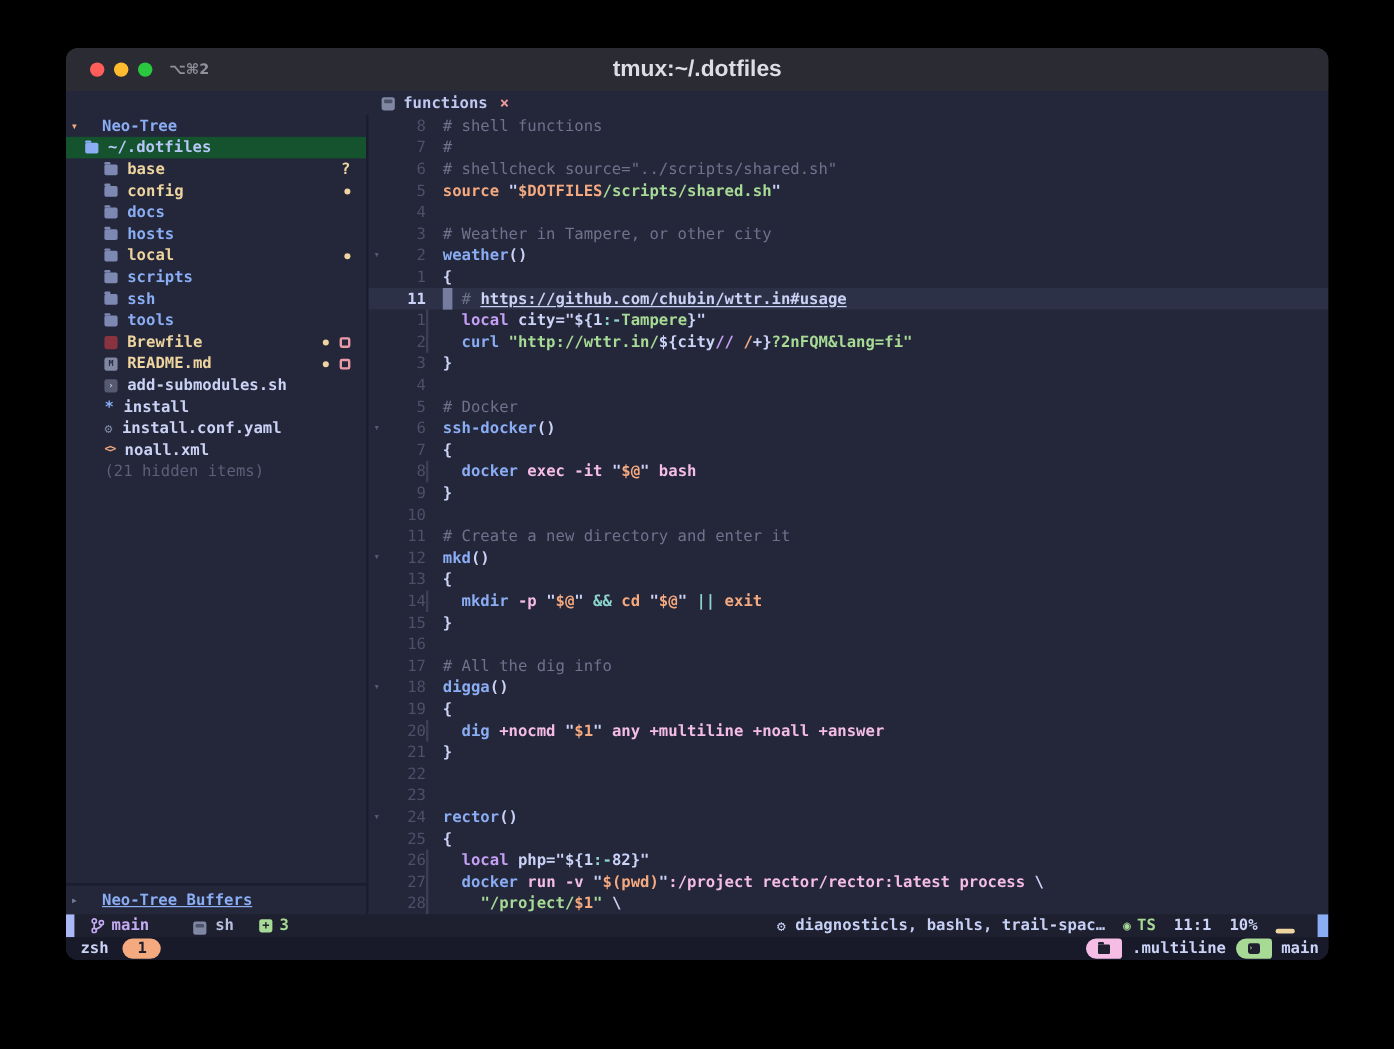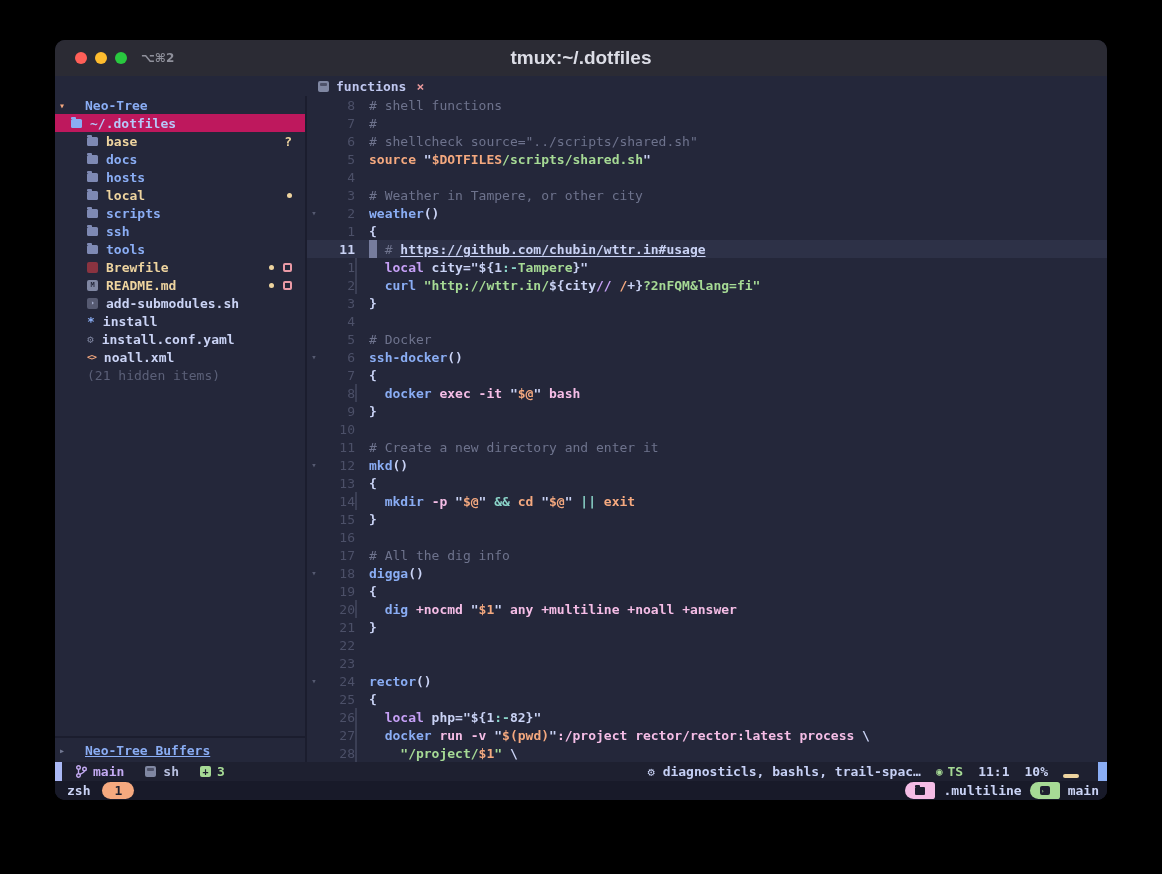--- a/index.html
+++ b/index.html
@@ -25,21 +25,21 @@
   .buf-ico{width:11px;height:11px;border-radius:2px;background:#8087a2;position:relative;flex:none;}
   .buf-ico::after{content:"";position:absolute;left:2px;top:2px;width:7px;height:3px;background:#24273a;opacity:.55;border-radius:1px;}
   .tab-label{color:#c0c8f0;font-weight:bold;}
   .tab-close{color:#ea999c;font-weight:bold;margin-left:3px;}
   
   .main{position:absolute;top:56px;left:0;right:0;bottom:38px;display:flex;}
   .sidebar{width:252px;flex:none;border-right:2px solid #1b1d2e;position:relative;}
   .editor{flex:1;position:relative;overflow:hidden;}
   
   .srow{height:18px;display:flex;align-items:center;white-space:pre;position:relative;}
-  .srow.sel{background:#be185d;}
+  .srow.sel{background:#14532d;}
   .s-chev{color:#f5a97f;font-size:10px;width:14px;text-align:center;flex:none;}
   .lab{font-weight:bold;}
   .lab.header{color:#8aadf4;}
   .lab.root{color:#b7c7f9;}
   .lab.dirty{color:#eed49f;}
   .lab.clean{color:#8aadf4;}
   .lab.normal{color:#cad3f5;}
   .lab.note{color:#5b6078;font-weight:normal;}
   .fi{flex:none;margin-right:8px;display:inline-flex;align-items:center;justify-content:center;}
   .folder{width:11px;height:9px;background:#7e89b3;border-radius:1.5px;position:relative;margin-top:1px;}
@@ -79,21 +79,21 @@
   .s-peach{color:#f5a97f;}
   .s-mauve{color:#c6a0f6;}
   .s-teal{color:#8bd5ca;}
   .s-url{color:#cad3f5;text-decoration:underline;text-underline-offset:2px;}
   
   .statusline{position:absolute;left:0;right:0;bottom:19px;height:19px;background:#1e2030;
     display:flex;align-items:center;font-weight:bold;}
   .mode-block{width:7px;height:19px;background:#aab8f5;flex:none;}
   .sl-left{display:flex;align-items:center;gap:9px;margin-left:14px;}
   .sl-branch{color:#c3aaf2;display:flex;align-items:center;gap:6px;}
-  .sl-ft{color:#b8c0e0;display:flex;align-items:center;gap:7px;margin-left:12px;}
+  .sl-ft{color:#b8c0e0;display:flex;align-items:flex-end;gap:7px;margin-left:28px;}
   .sl-added{color:#a6da95;display:flex;align-items:center;gap:6px;margin-left:12px;}
   .plusbox{width:11px;height:11px;background:#a6da95;color:#1e2030;border-radius:2px;
     display:inline-flex;align-items:center;justify-content:center;font-size:10px;font-weight:bold;}
   .sl-right{margin-left:auto;display:flex;align-items:center;gap:15px;}
   .sl-lsp{display:flex;align-items:center;gap:8px;color:#c6d0f5;}
   .gear-g{color:#cad3f5;font-size:12px;}
   .sl-ts{color:#a6da95;display:flex;align-items:center;gap:5px;}
   .ts-dot{font-size:11px;}
   .sl-pos,.sl-pct{color:#cad3f5;}
   .ybar{width:16px;height:4px;background:#eed49f;border-radius:2px;margin-top:8px;}
@@ -138,20 +138,21 @@
     </div>
   </div>
 
   <div class="main">
 
     <div class="sidebar">
       <div>
           <div class="srow"><span class="s-chev">▾</span><span class="lab header" style="margin-left: 16px;">Neo-Tree</span></div>
           <div class="srow sel"><span style="width: 16px; flex: 0 0 auto;"></span><span class="fi"><span class="folder open"></span></span><span class="lab root">~/.dotfiles</span></div>
           <div class="srow"><span style="width: 32px; flex: 0 0 auto;"></span><span class="fi"><span class="folder"></span></span><span class="lab dirty">base</span><span class="badges"><span class="b-q">?</span></span></div>
+          <div class="srow"><span style="width: 32px; flex: 0 0 auto;"></span><span class="fi"><span class="folder"></span></span><span class="lab dirty">config</span><span class="badges"><span class="b-dot"></span></span></div>
           <div class="srow"><span style="width: 32px; flex: 0 0 auto;"></span><span class="fi"><span class="folder"></span></span><span class="lab clean">docs</span></div>
           <div class="srow"><span style="width: 32px; flex: 0 0 auto;"></span><span class="fi"><span class="folder"></span></span><span class="lab clean">hosts</span></div>
           <div class="srow"><span style="width: 32px; flex: 0 0 auto;"></span><span class="fi"><span class="folder"></span></span><span class="lab dirty">local</span><span class="badges"><span class="b-dot"></span></span></div>
           <div class="srow"><span style="width: 32px; flex: 0 0 auto;"></span><span class="fi"><span class="folder"></span></span><span class="lab clean">scripts</span></div>
           <div class="srow"><span style="width: 32px; flex: 0 0 auto;"></span><span class="fi"><span class="folder"></span></span><span class="lab clean">ssh</span></div>
           <div class="srow"><span style="width: 32px; flex: 0 0 auto;"></span><span class="fi"><span class="folder"></span></span><span class="lab clean">tools</span></div>
           <div class="srow"><span style="width: 32px; flex: 0 0 auto;"></span><span class="fi sq brew"></span><span class="lab dirty">Brewfile</span><span class="badges"><span class="b-dot"></span><span class="b-sq"></span></span></div>
           <div class="srow"><span style="width: 32px; flex: 0 0 auto;"></span><span class="fi sq md">M</span><span class="lab dirty">README.md</span><span class="badges"><span class="b-dot"></span><span class="b-sq"></span></span></div>
           <div class="srow"><span style="width: 32px; flex: 0 0 auto;"></span><span class="fi sq shell">›</span><span class="lab normal">add-submodules.sh</span></div>
           <div class="srow"><span style="width: 32px; flex: 0 0 auto;"></span><span class="fi glyph ast">*</span><span class="lab normal">install</span></div>

